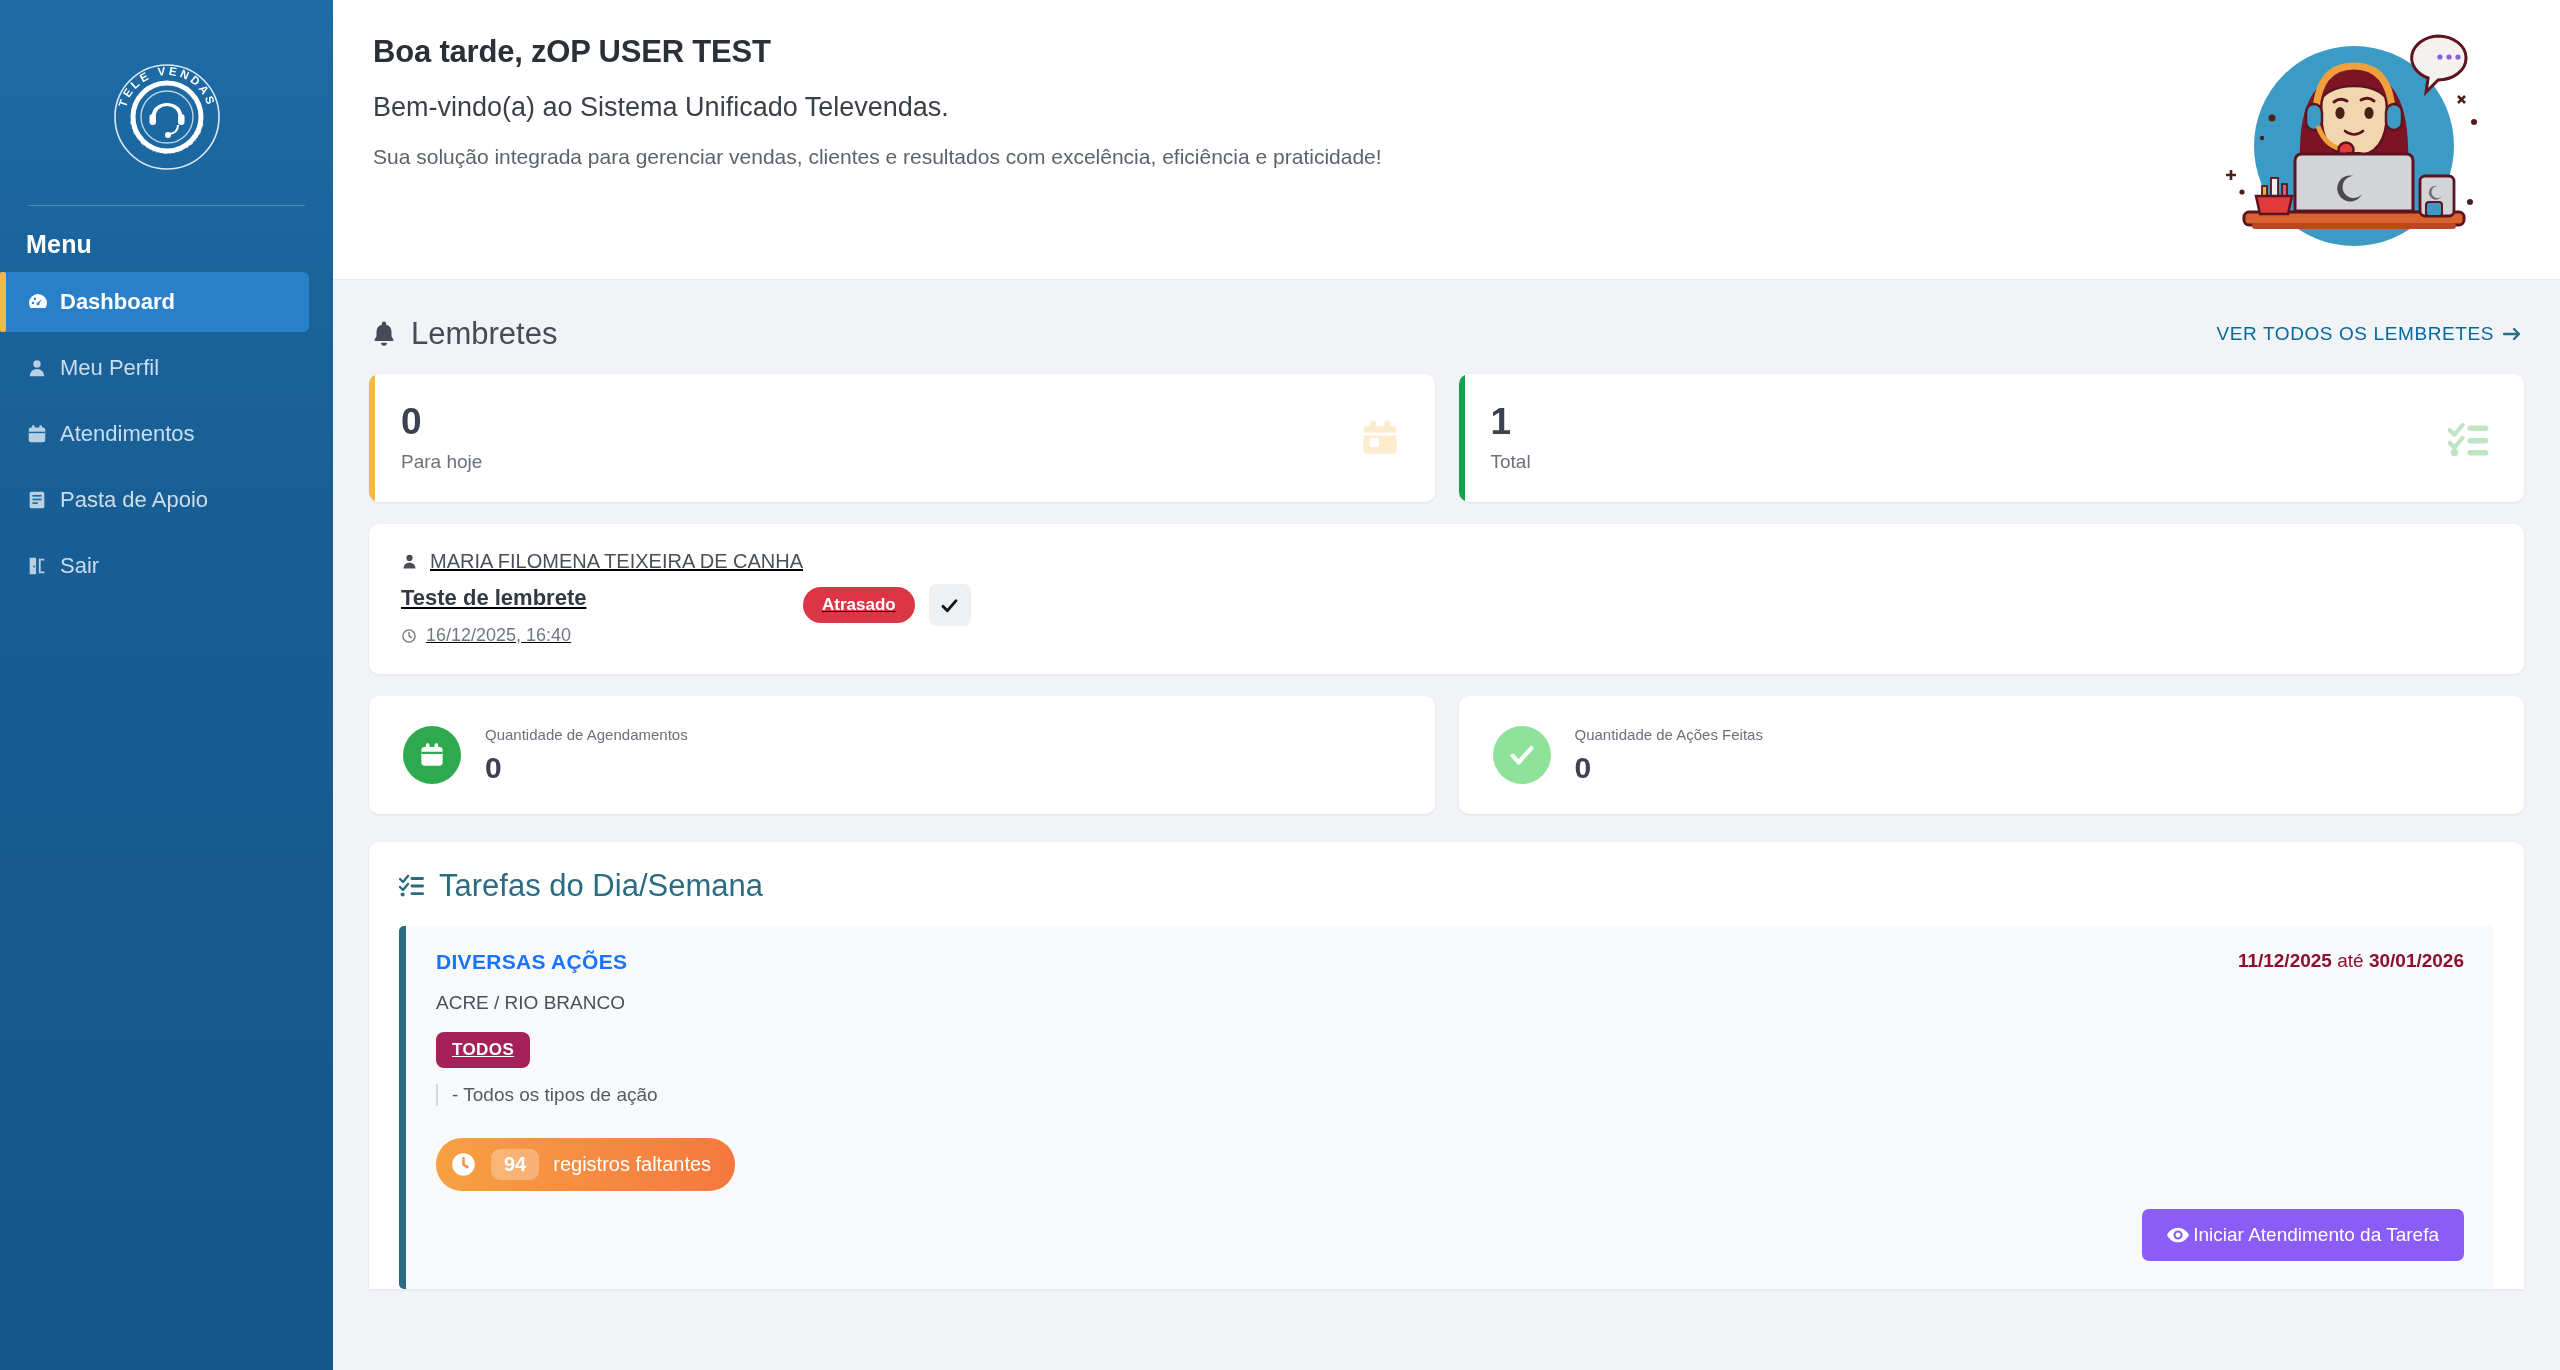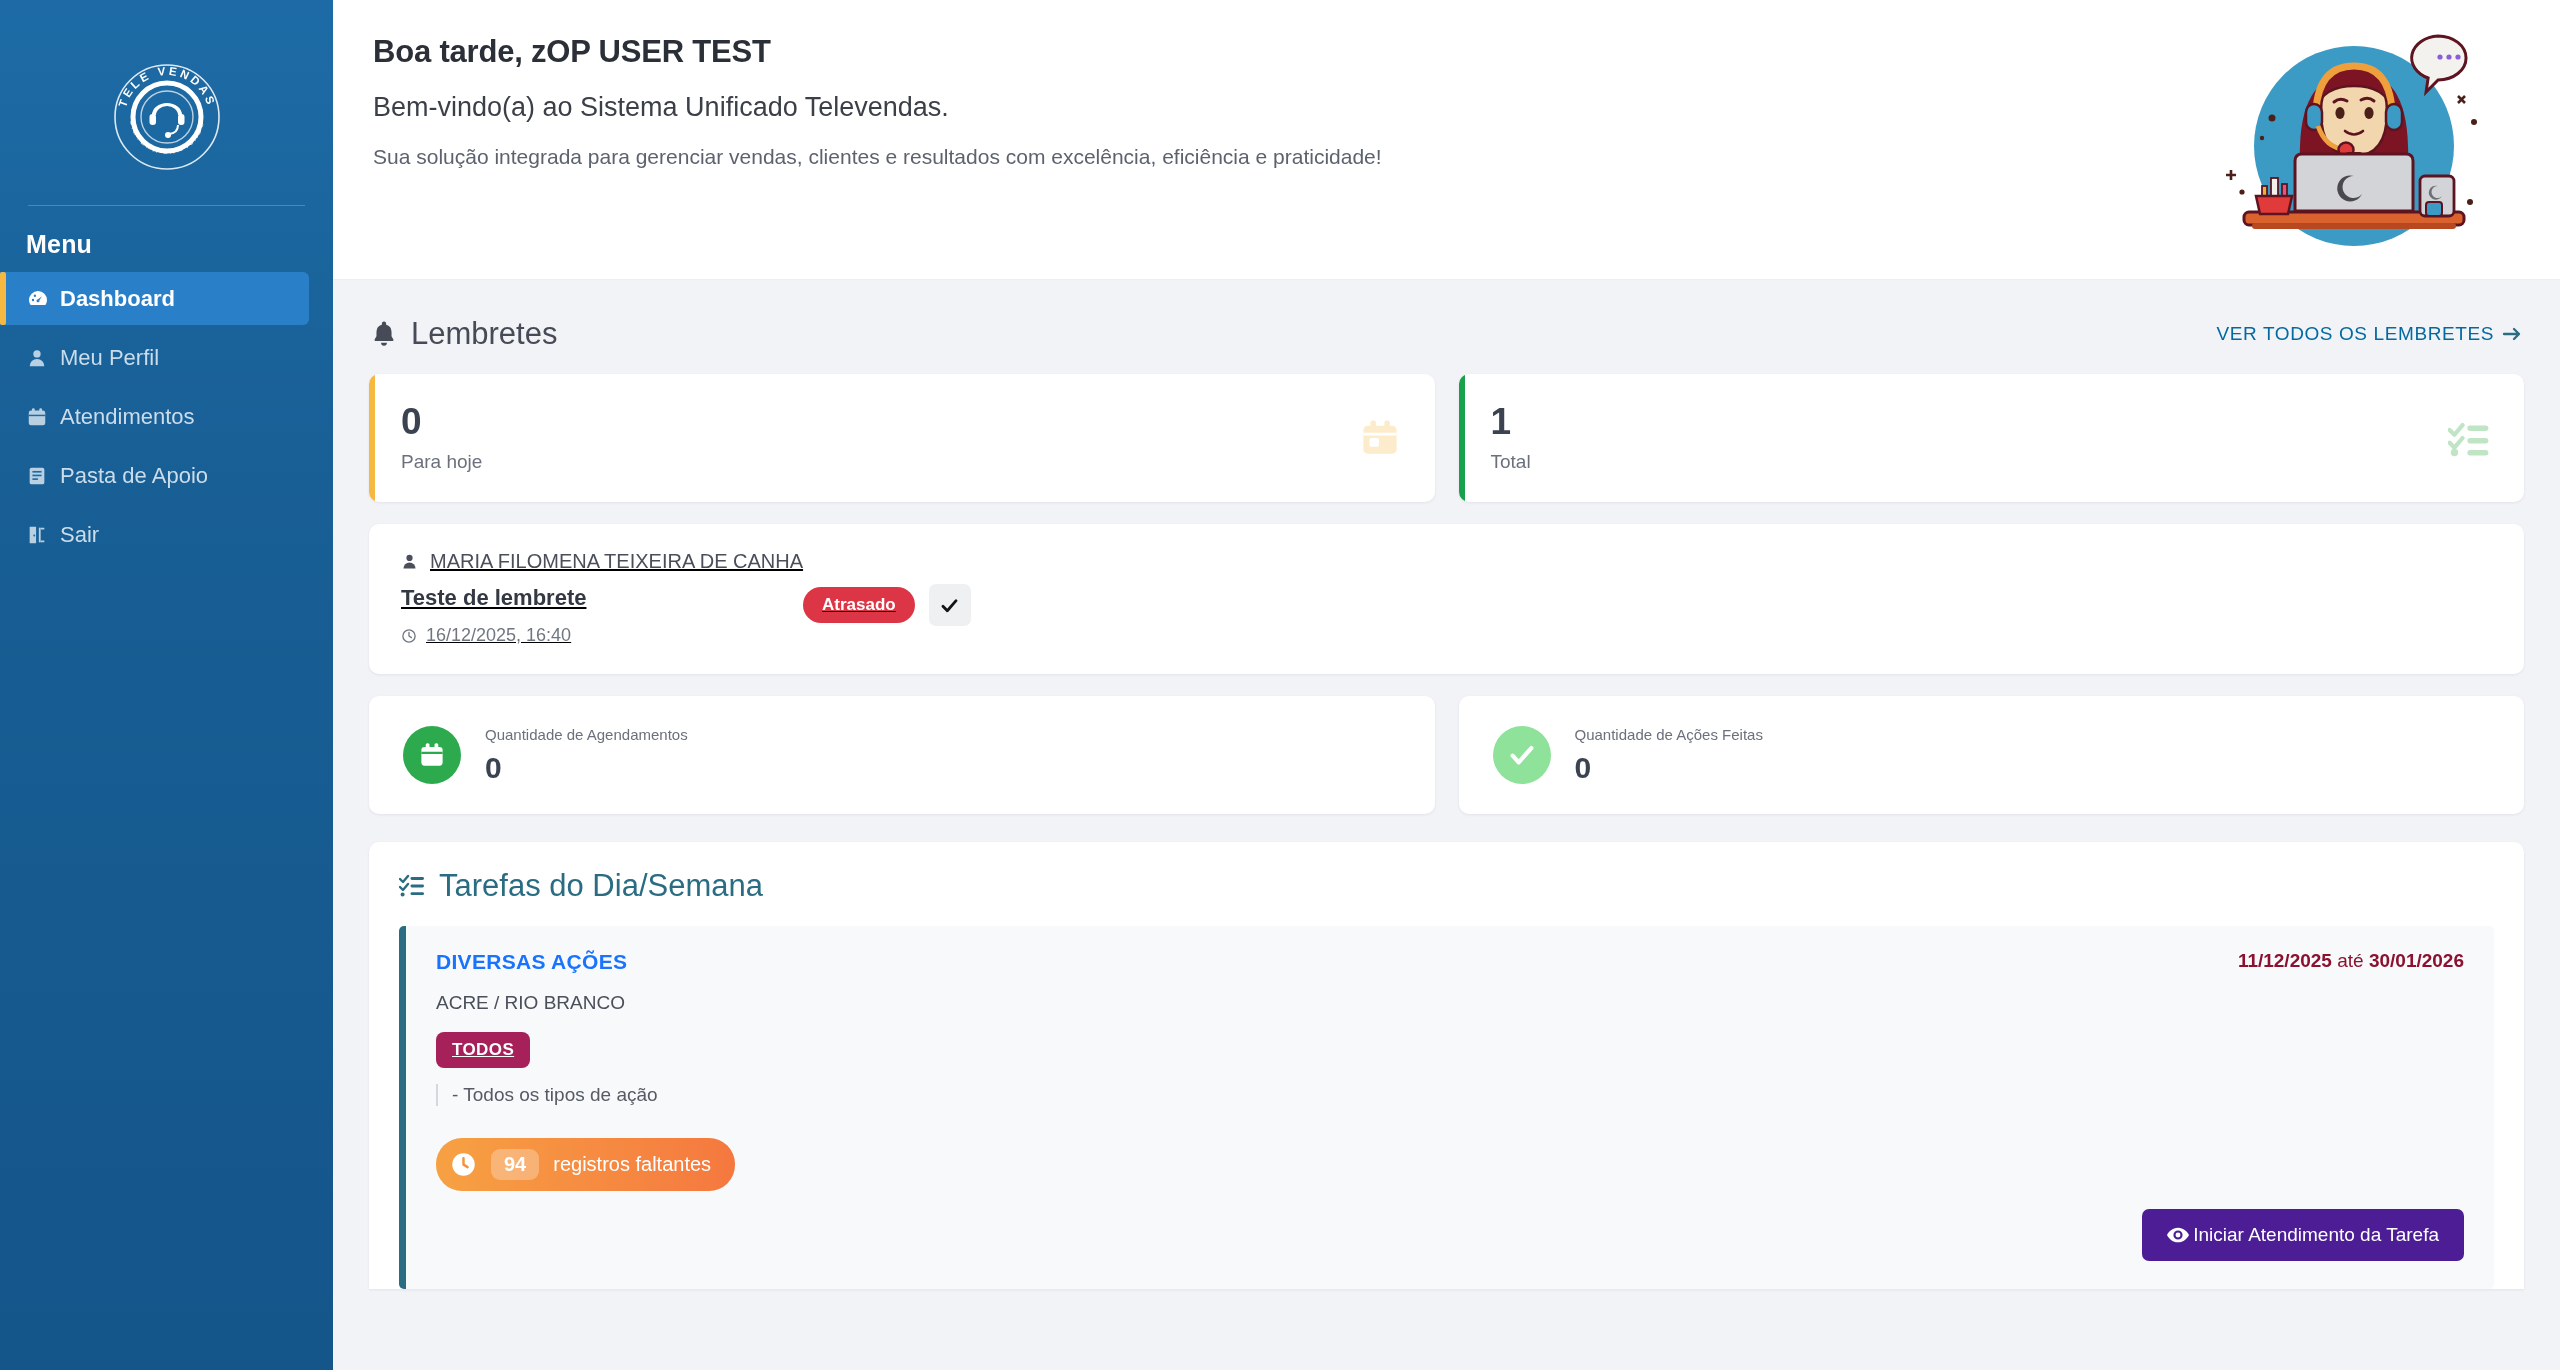--- a/index.html
+++ b/index.html
@@ -33,21 +33,21 @@
     height: 1px; background: rgba(255,255,255,0.22);
     margin: 0 28px;
   }
   .menu-label {
     font-size: 25px; font-weight: bold; letter-spacing: .2px;
     padding: 24px 0 10px 26px; color: #ffffff;
   }
   .nav { display: flex; flex-direction: column; }
   .nav-item {
     display: flex; align-items: center;
-    height: 53px; margin: 3px 24px 3px 0;
+    height: 60px; margin: 3px 24px 3px 0;
     padding-left: 26px;
     font-size: 22px; color: #cbdceb; cursor: pointer;
     border-radius: 0 6px 6px 0;
     position: relative;
   }
   .nav-item .nic {
     width: 34px; display: inline-flex; align-items: center; justify-content: flex-start;
     color: #b9cfe2;
   }
   .nav-item.active {
@@ -183,21 +183,21 @@
     border-radius: 26px; padding: 11px 24px 11px 14px; cursor: pointer;
   }
   .pill-missing .clock { width: 27px; height: 27px; flex-shrink: 0; }
   .pill-count {
     background: rgba(255,255,255,0.28); color: #fff; font-weight: bold;
     font-size: 20px; padding: 4px 13px; border-radius: 9px;
   }
   .pill-text { color: #ffffff; font-size: 20px; }
   .task-foot { display: flex; justify-content: flex-end; margin-top: 18px; }
   .btn-start {
-    background: #4c1d95; color: #fff; border: none; border-radius: 7px;
+    background: #8b5cf6; color: #fff; border: none; border-radius: 7px;
     font-size: 19px; padding: 15px 25px; cursor: pointer;
     display: inline-flex; align-items: center; gap: 4px;
     font-family: "Liberation Sans", sans-serif;
   }
   svg { display: block; }
 </style>
 </head>
 <body>
 
 <div class="app">

